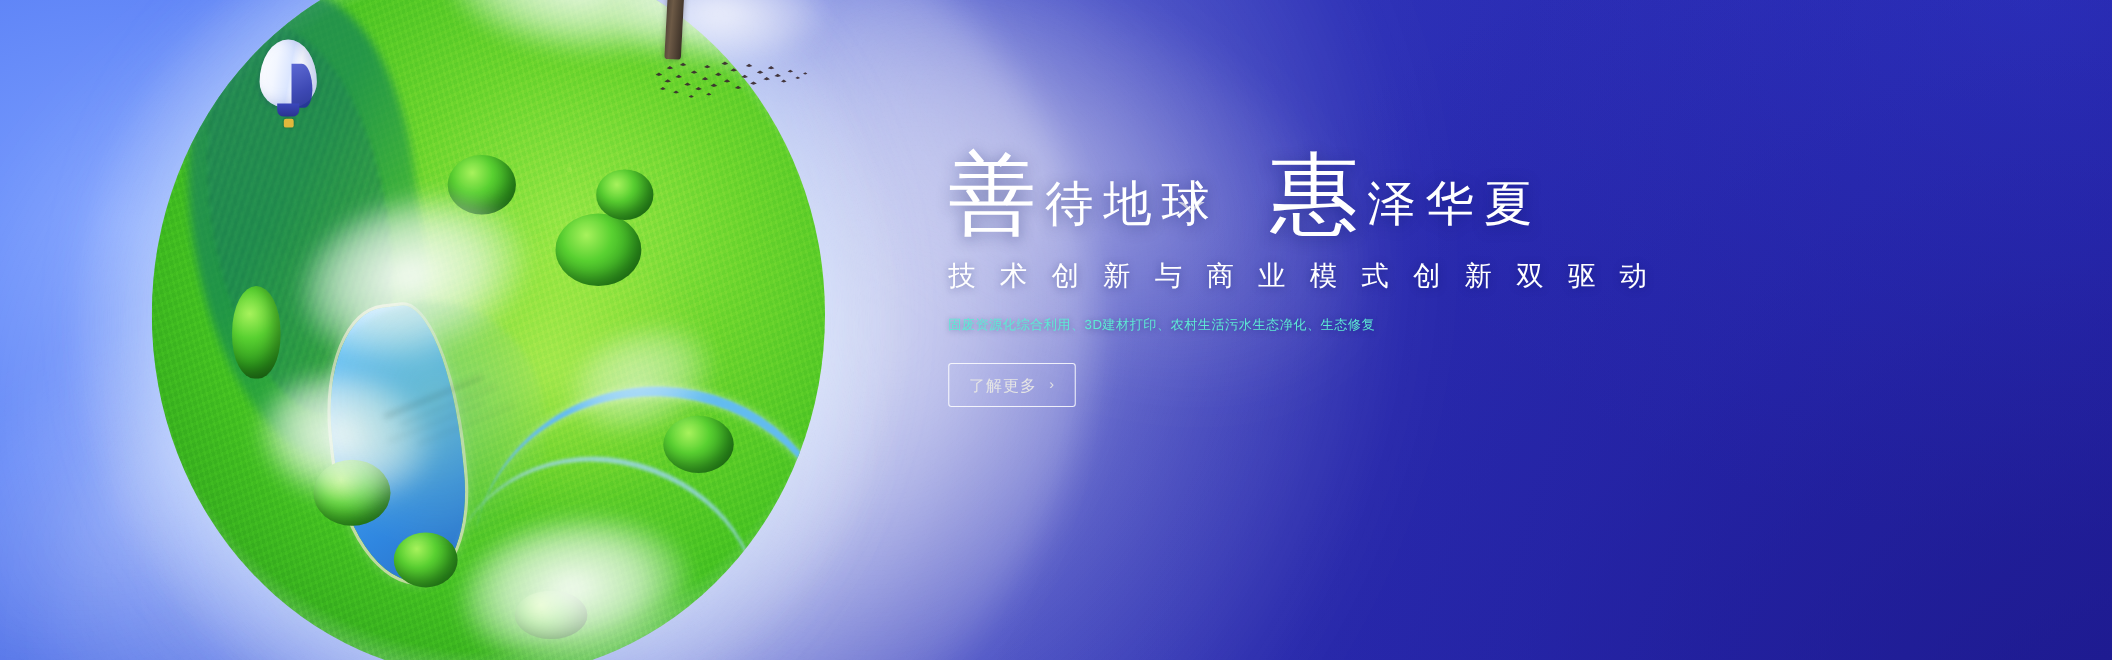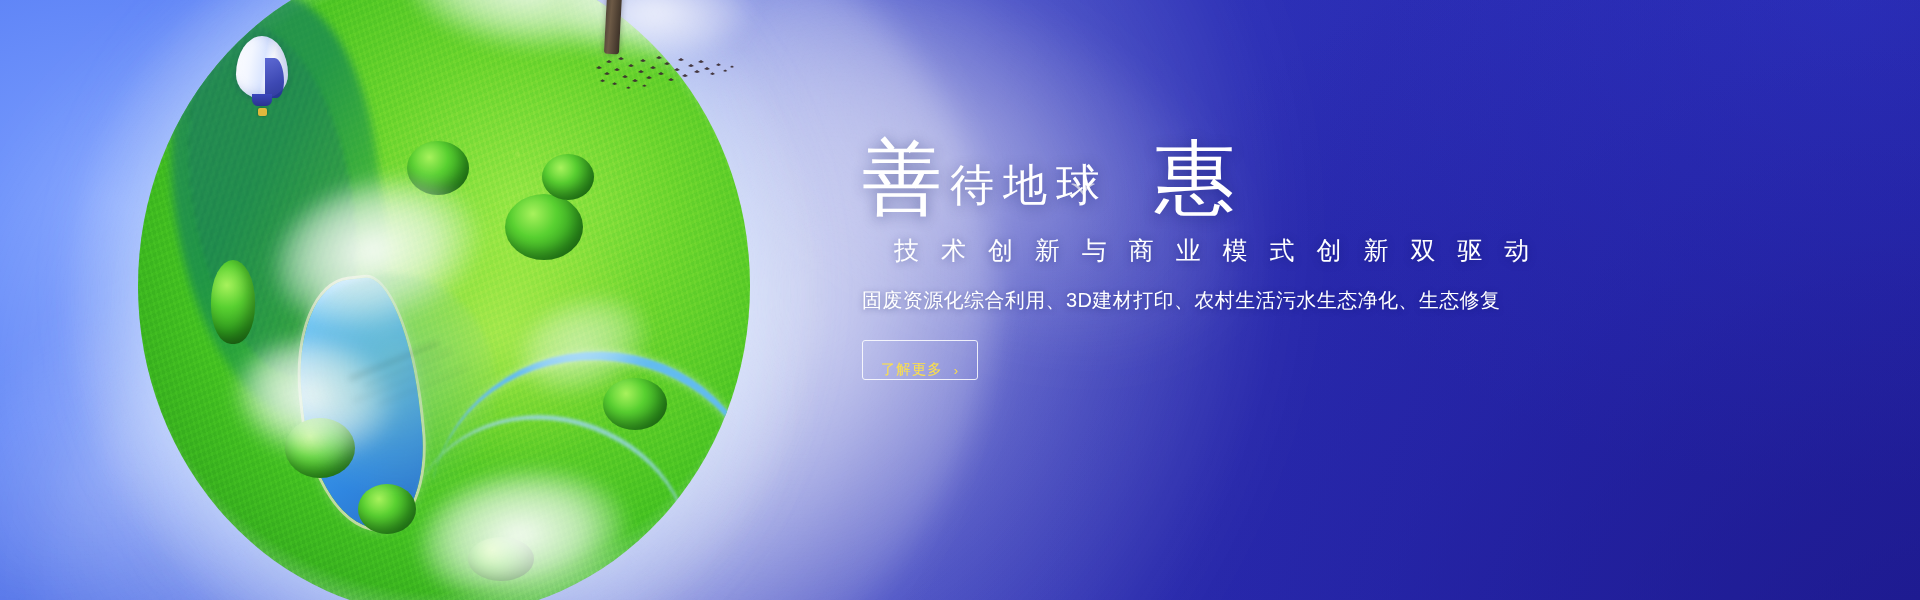--- a/index.html
+++ b/index.html
@@ -309,41 +309,40 @@
   }
   .h-gap{ width:46px; }
 
   .tagline{
     margin-top:22px;
     font-size:25px;
     letter-spacing:7.5px;
     color:#ffffff;
     white-space:nowrap;
     text-shadow:0 1px 8px rgba(10,20,90,.40);
-    margin-left:32px;
   }
   .desc{
     margin-top:20px;
-    font-size:20px;
+    font-size:12px;
     letter-spacing:.4px;
-    color:#ffffff;
+    color:#5eead4;
     white-space:nowrap;
     text-shadow:0 1px 6px rgba(10,20,90,.40);
   }
   .cta{
     margin-top:26px;
     display:inline-flex;
-    align-items:flex-end;
+    align-items:center;
     justify-content:center;
     gap:11px;
     width:116px; height:40px;
     border:1px solid rgba(255,255,255,.85);
     border-radius:3px;
     background:transparent;
-    color:#fde047;
+    color:#e5e5e5;
     font-size:14.5px;
     letter-spacing:1px;
     cursor:pointer;
   }
   .cta .chev{ font-size:13px; opacity:.95; position:relative; top:-1px; }
 </style>
 </head>
 <body>
 
 <div class="banner">
@@ -449,20 +448,21 @@
     </svg>
   </div>
 
   <div class="copy">
 
     <div class="headline">
       <span class="h-big">善</span>
       <span class="h-small">待地球</span>
       <span class="h-gap"></span>
       <span class="h-big">惠</span>
+      <span class="h-small">泽华夏</span>
     </div>
 
     <div class="tagline">技 术 创 新 与 商 业 模 式 创 新 双 驱 动</div>
 
     <div class="desc">固废资源化综合利用、3D建材打印、农村生活污水生态净化、生态修复</div>
 
     <button class="cta">
       <span>了解更多</span>
       <span class="chev">›</span>
     </button>

